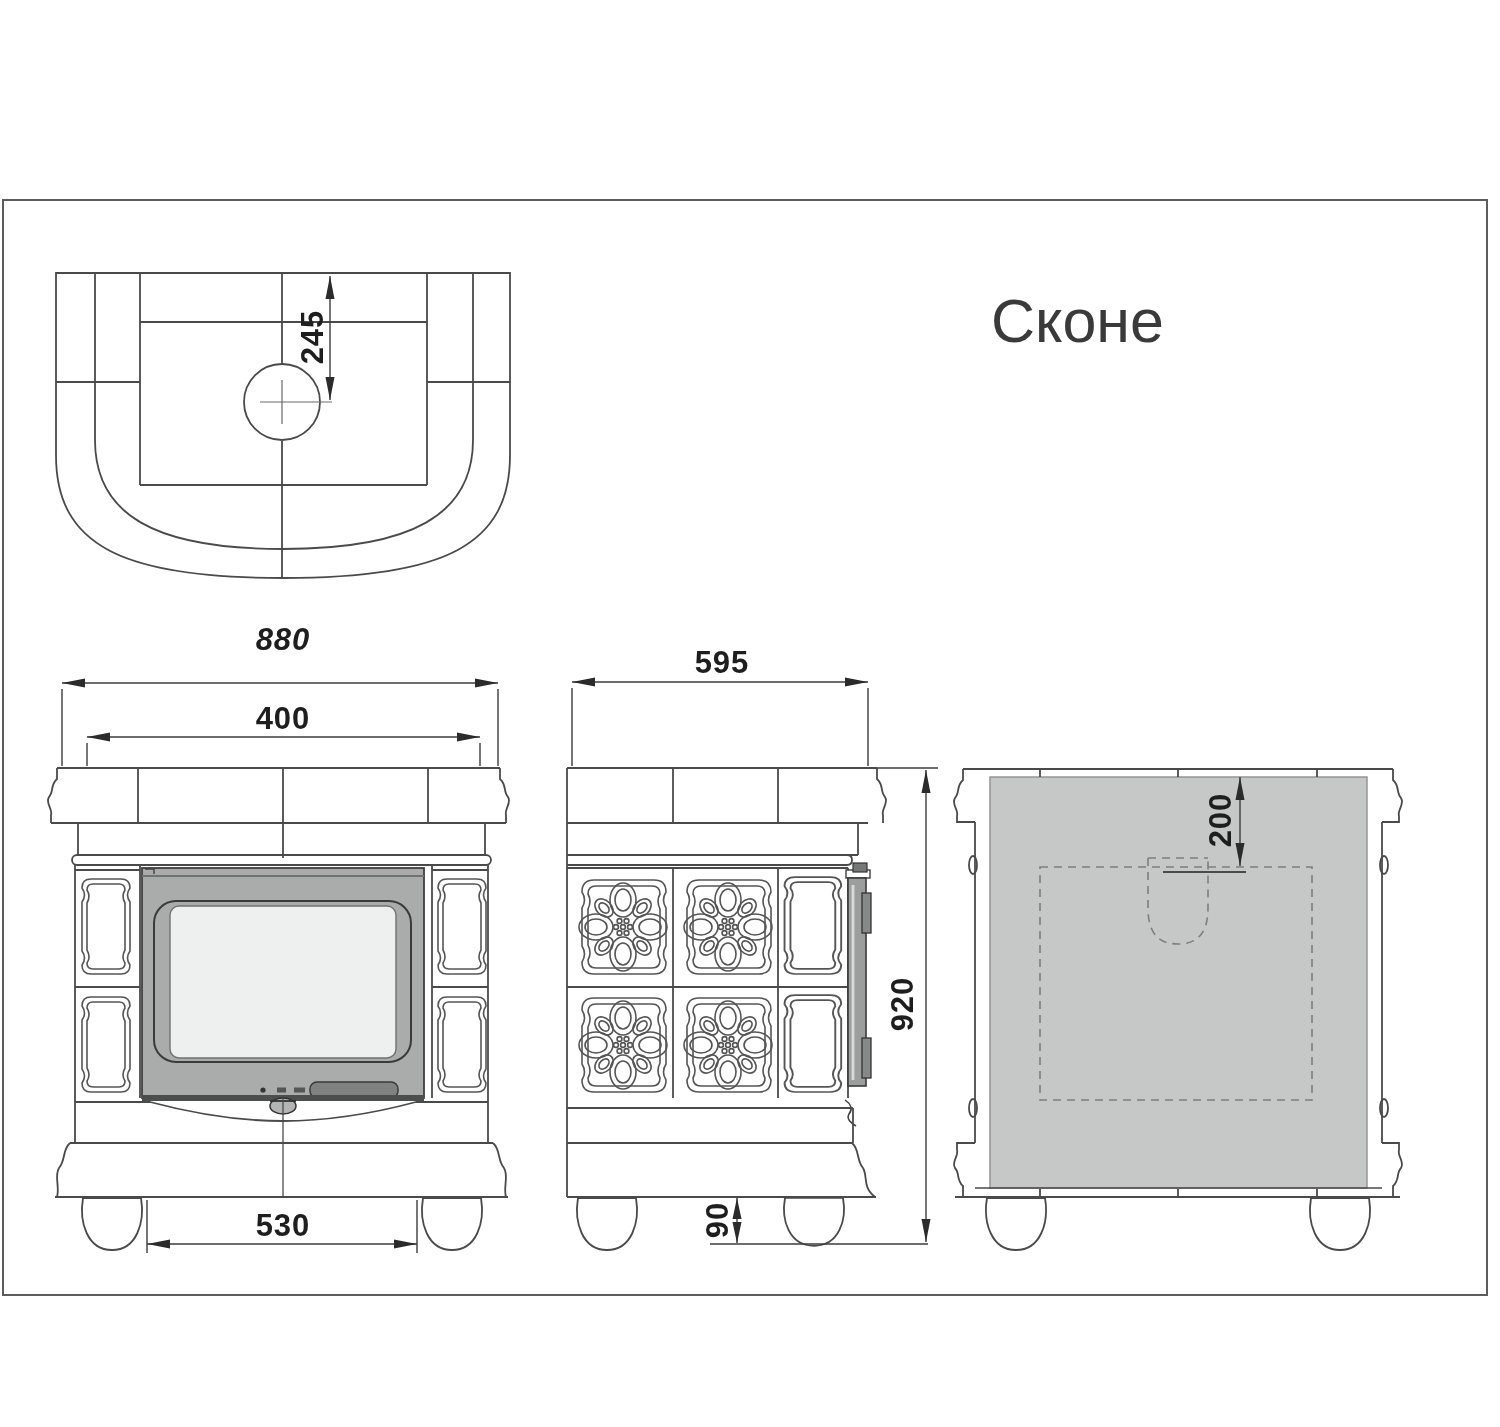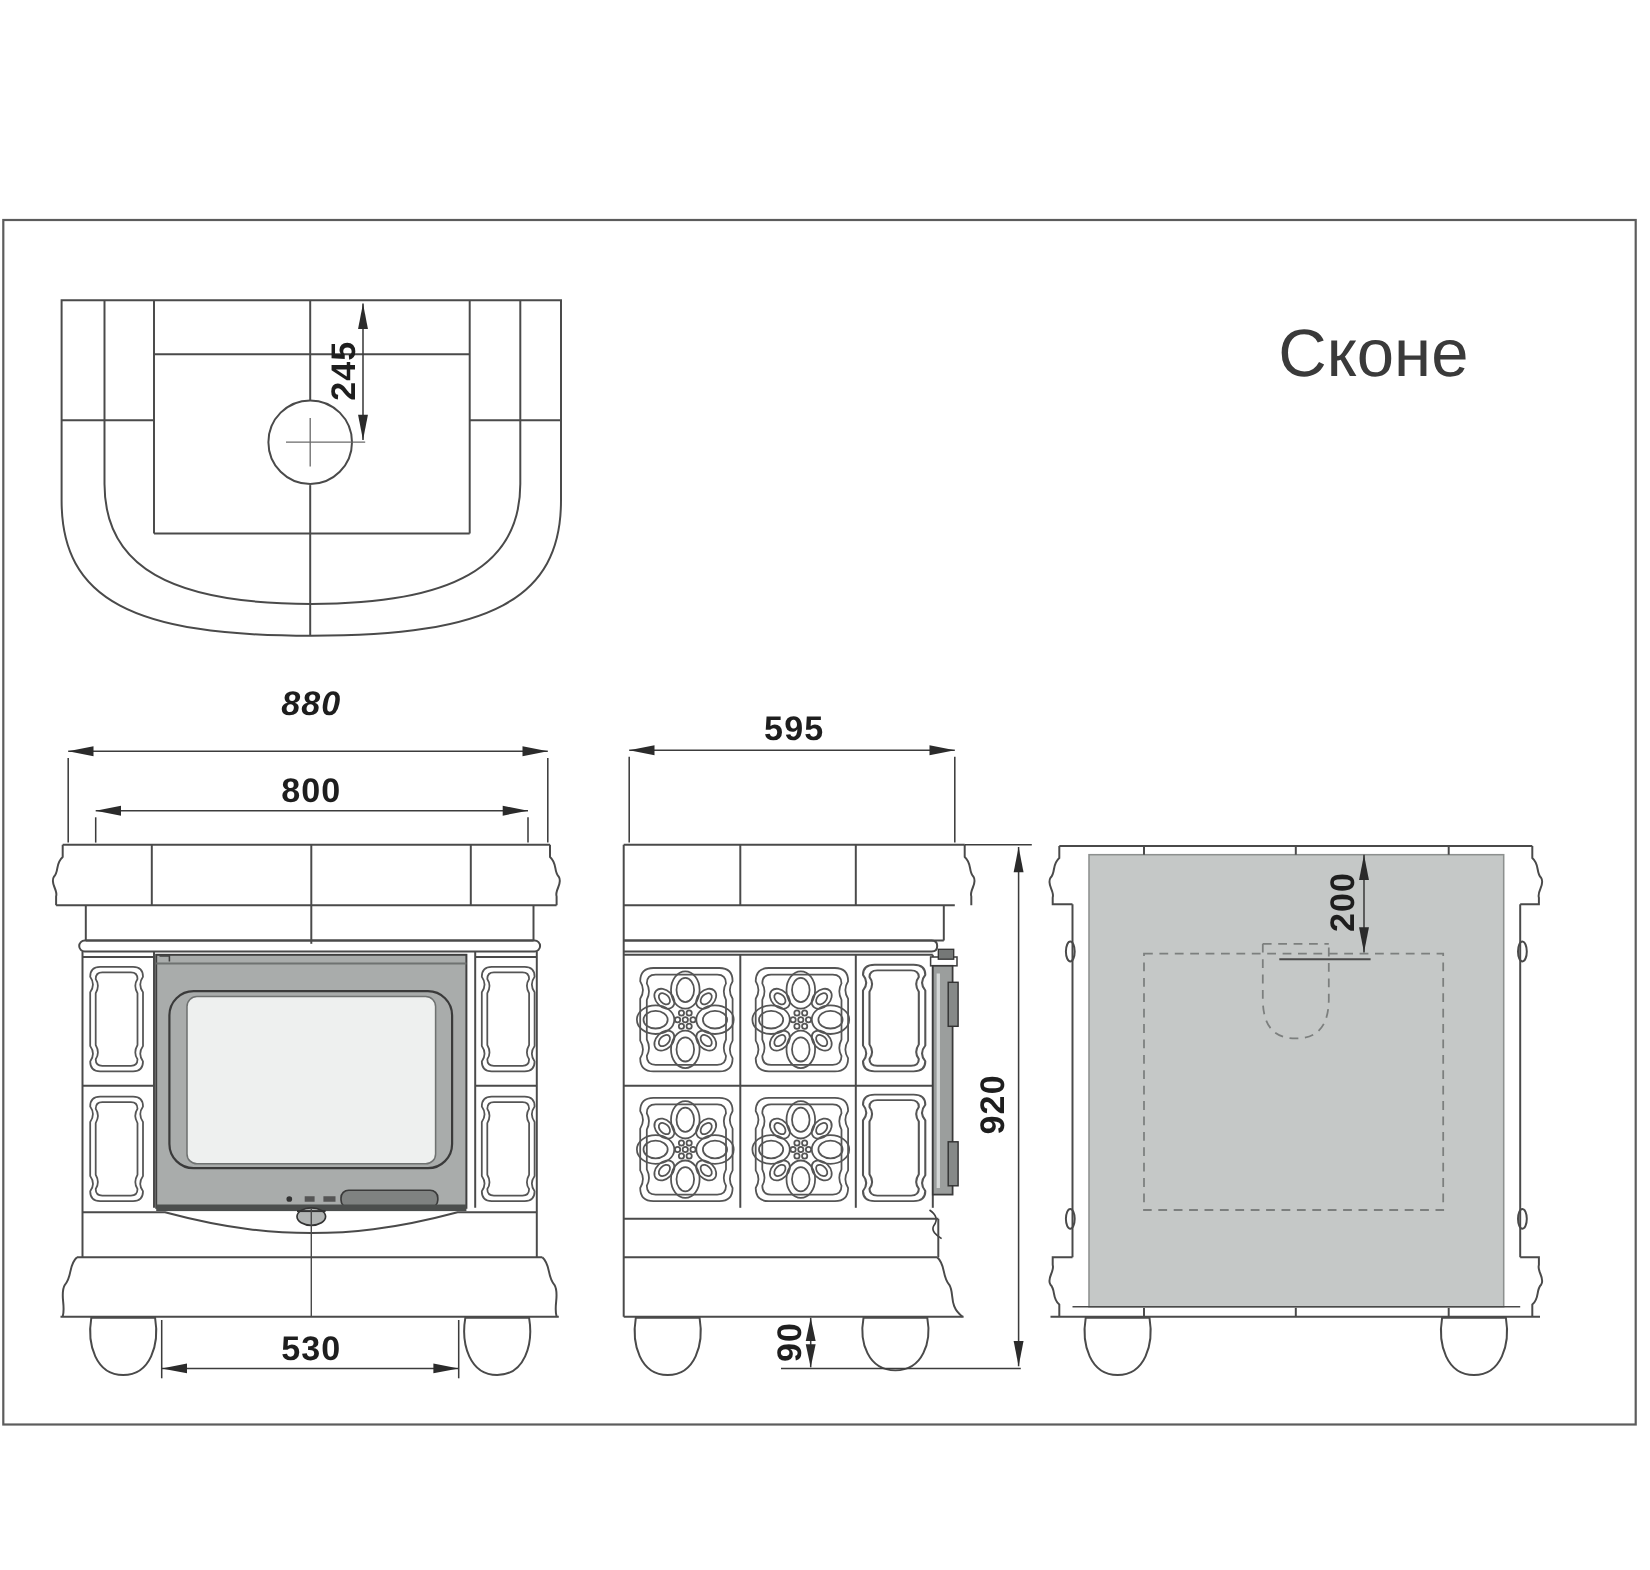--- a/index.html
+++ b/index.html
@@ -4,21 +4,21 @@
 <style>
   html,body{margin:0;padding:0;background:#ffffff;}
   .stage{position:relative;width:1500px;height:1427px;background:#ffffff;overflow:hidden;
          font-family:"Liberation Sans", sans-serif;}
   .frame{position:absolute;left:2px;top:199px;width:1486px;height:1097px;
          border:2px solid #5c5c5c;box-sizing:border-box;}
   svg.draw{position:absolute;left:0;top:0;}
   .dim{position:absolute;font-size:31px;font-weight:bold;color:#1e1e1e;white-space:nowrap;
        transform:translate(-50%,-50%);letter-spacing:1px;}
   .dim.v{transform:translate(-50%,-50%) rotate(-90deg);}
-  .title{position:absolute;left:820px;top:281px;width:515px;text-align:right;
+  .title{position:absolute;left:820px;top:281px;width:515px;text-align:center;
          font-size:61px;line-height:1.33;color:#3a3a3a;font-weight:normal;}
 </style>
 </head>
 <body>
 
 <div class="stage">
 
   <div class="frame"></div>
 
   <svg class="draw" width="1500" height="1427" viewBox="0 0 1500 1427">
@@ -285,19 +285,19 @@
       </g>
     </g>
   </svg>
 
   <div class="title">
     <div>Сконе</div>
   </div>
 
   <div class="dim v" style="left:313px;top:337px;">245</div>
   <div class="dim" style="left:283px;top:640px;font-style:italic;">880</div>
-  <div class="dim" style="left:283px;top:719px;">800</div>
+  <div class="dim" style="left:283px;top:719px;">400</div>
   <div class="dim" style="left:283px;top:1226px;text-align:center;">530</div>
   <div class="dim" style="left:722px;top:663px;text-align:right;">595</div>
   <div class="dim v" style="left:718px;top:1220px;">90</div>
   <div class="dim v" style="left:903px;top:1004px;">920</div>
   <div class="dim v" style="left:1221px;top:820px;">200</div>
 </div>
 
 </body></html>

